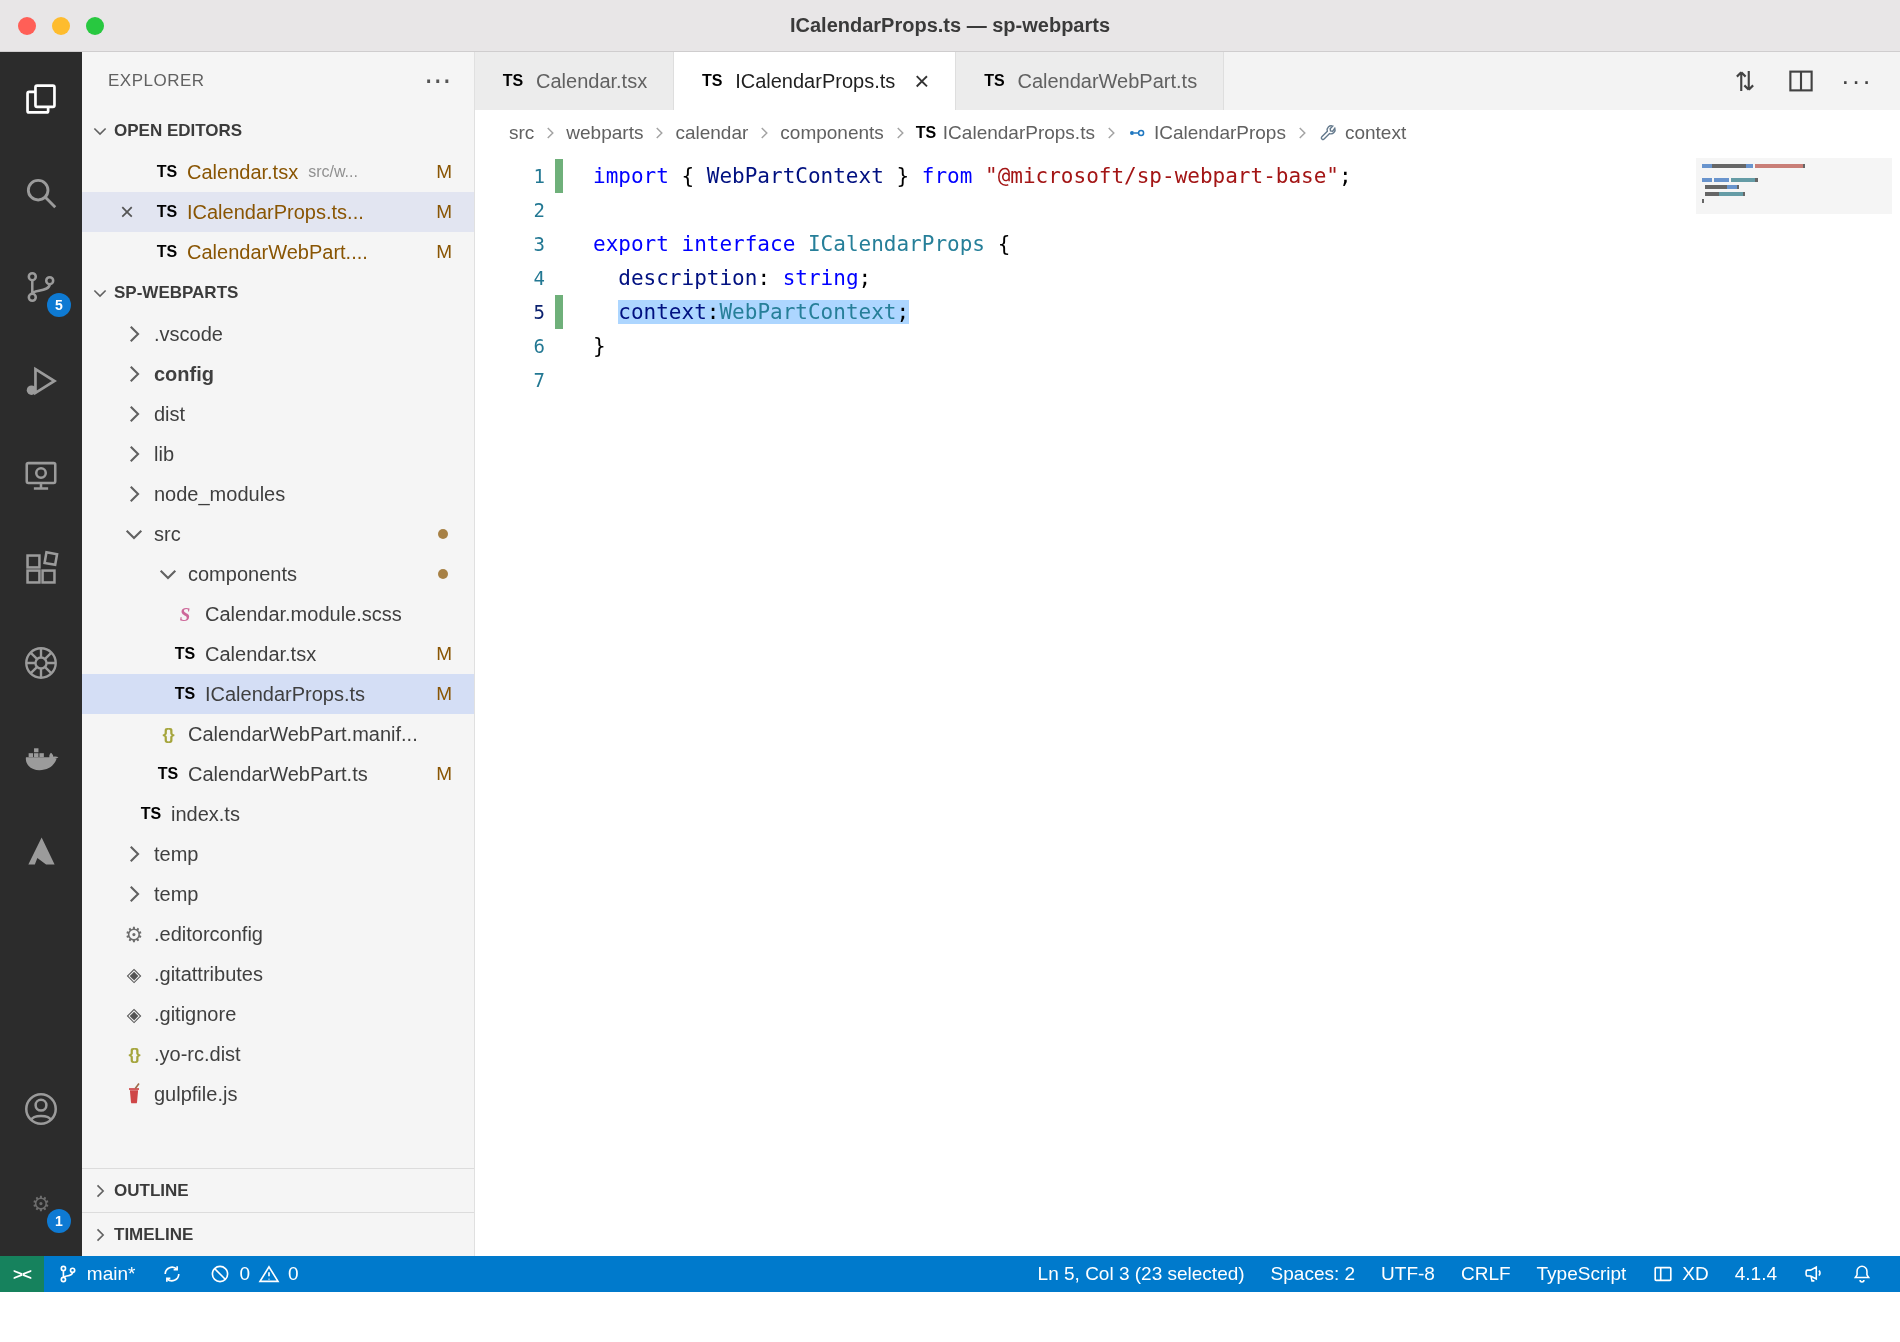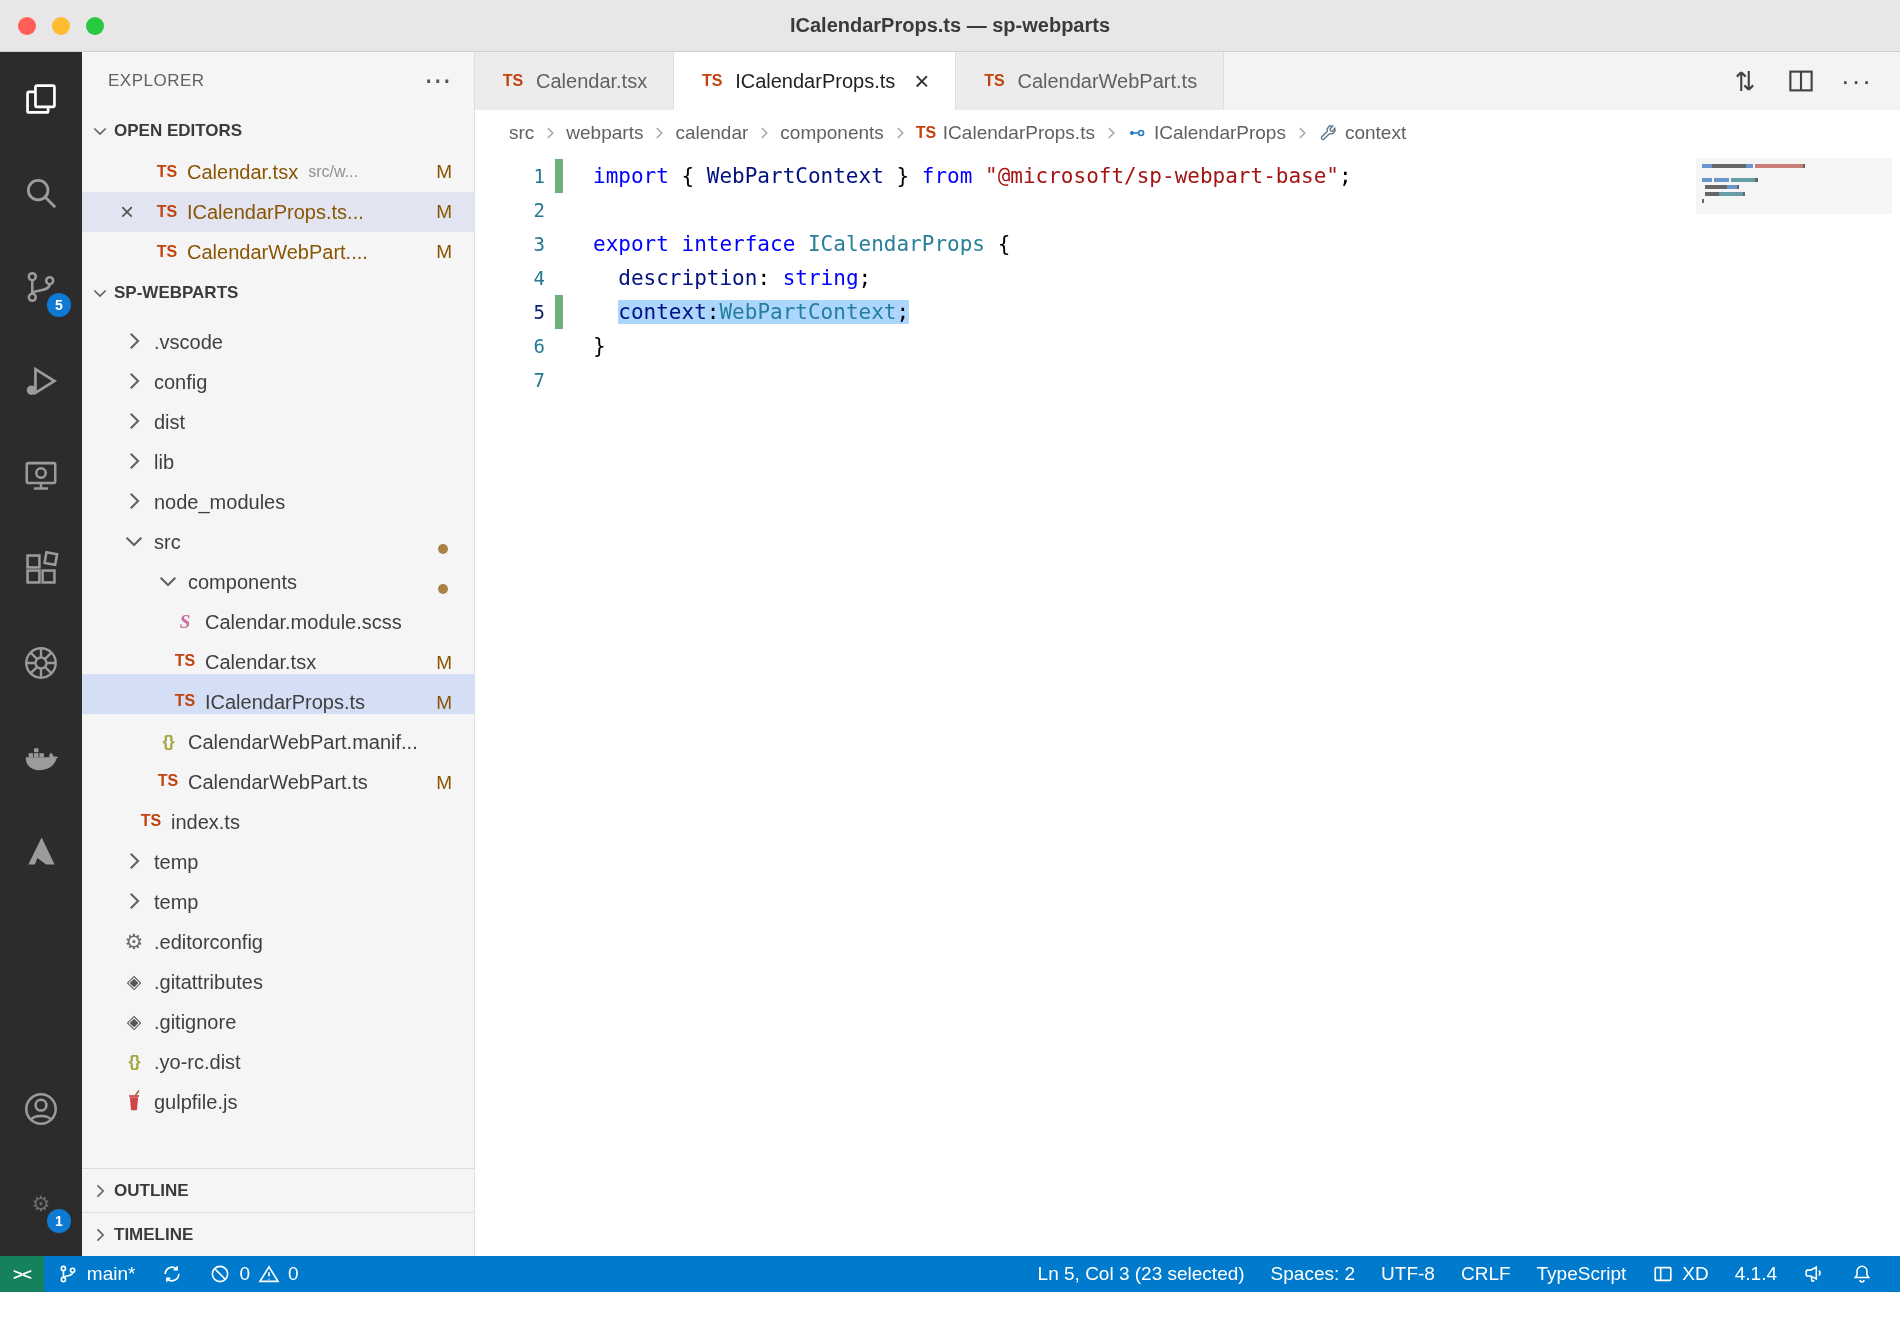--- a/index.html
+++ b/index.html
@@ -24,21 +24,21 @@
   .ab-item { width:82px; height:94px; display:flex; align-items:center; justify-content:center; color:#9b9b9b; position:relative; cursor:pointer; }
   .ab-item.active { color:#ffffff; }
   .ab-item .icon { width:38px; height:38px; }
   .ab-item .txt-ic { font-size:36px; font-weight:400; line-height:1; }
   .ab-badge { position:absolute; right:11px; bottom:17px; min-width:24px; height:24px; padding:0 5px; border-radius:12px; background:#0e7ad3; color:#fff; font-size:14px; font-weight:700; display:flex; align-items:center; justify-content:center; }
 
   
   .icon { display:inline-flex; align-items:center; justify-content:center; flex:none; }
   .icon svg { width:100%; height:100%; }
   .txt-ic { font-style:normal; font-weight:700; line-height:1; }
-  .txt-ic.ts { color:#c2410c; font-size:16px; }
+  .txt-ic.ts { color:#000000; font-size:16px; }
   .txt-ic.scss { color:#cd6799; font-size:19px; font-family:"Liberation Serif","DejaVu Serif",serif; font-style:italic; }
   .txt-ic.json { color:#a5a53c; font-size:17px; letter-spacing:-1px; }
   .txt-ic.gitf { color:#555; font-size:19px; font-weight:400; }
   .txt-ic.gear { font-size:21px; font-weight:400; color:#6d6d6d; }
   .txt-ic.dots { font-size:26px; font-weight:400; letter-spacing:2px; }
   .txt-ic.remote { font-size:17px; font-weight:700; letter-spacing:-1px; }
 
   
   .sidebar { flex:0 0 393px; background:#f5f5f5; border-right:1px solid #e0e0e0; display:flex; flex-direction:column; overflow:hidden; }
   .sidebar-header { flex:0 0 58px; display:flex; align-items:center; padding:0 22px 0 26px; }
@@ -48,21 +48,21 @@
   .section-header .icon, .panel-header .icon { width:20px; height:20px; color:#616161; }
   .oe-row { height:40px; display:flex; align-items:center; padding-left:38px; cursor:pointer; overflow:hidden; }
   .oe-row.selected { background:#e2e5f1; }
   .oe-close { width:34px; flex:0 0 34px; font-size:24px; color:#555; text-align:left; }
   .oe-row .icon, .tree-row .icon { width:26px; height:26px; flex:0 0 26px; margin-right:7px; color:#616161; }
   .oe-name { color:#3b3b3b; white-space:nowrap; }
   .modified { color:#895503; }
   .oe-detail { color:#909090; font-size:16px; margin-left:10px; white-space:nowrap; }
   .badge-m { margin-left:auto; margin-right:22px; color:#895503; font-size:19px; flex:none; }
   .mod-dot { margin-left:auto; margin-right:26px; width:10px; height:10px; border-radius:50%; background:#895503; opacity:.72; flex:none; }
-  .tree-row { height:40px; display:flex; align-items:flex-end; cursor:pointer; overflow:hidden; }
+  .tree-row { height:40px; display:flex; align-items:center; cursor:pointer; overflow:hidden; }
   .tree-row.selected { background:#d4def5; }
   .tree-label { white-space:nowrap; color:#3f3f3f; }
   .sidebar-panels { margin-top:auto; }
   .panel-header { height:44px; border-top:1px solid #dcdcdc; display:flex; align-items:center; gap:4px; font-weight:700; font-size:17px; padding-left:8px; cursor:pointer; }
 
   
   .editor-area { flex:1; display:flex; flex-direction:column; min-width:0; background:#fff; }
   .tabbar { flex:0 0 58px; background:#f3f3f3; display:flex; align-items:stretch; }
   .tabs { display:flex; align-items:stretch; }
   .tab { display:flex; align-items:center; gap:11px; padding:0 26px; background:#ececec; border-right:1px solid #dedede; font-size:20px; color:#616161; cursor:pointer; white-space:nowrap; }
@@ -272,21 +272,21 @@
       </div>
       <div>
           <div class="tree-row" style="padding-left: 39px;">
             <span class="icon ">
               <svg viewBox="0 0 16 16" fill="none" stroke="currentColor" stroke-width="1.3">
                 <path d="M6 3.5L10.5 8 6 12.5"></path>
               </svg>
             </span>
             <span class="tree-label">.vscode</span>
           </div>
-          <div class="tree-row" style="padding-left: 39px;">
+          <div class="tree-row" style="padding-left: 39px; font-weight: bold;">
             <span class="icon ">
               <svg viewBox="0 0 16 16" fill="none" stroke="currentColor" stroke-width="1.3">
                 <path d="M6 3.5L10.5 8 6 12.5"></path>
               </svg>
             </span>
             <span class="tree-label">config</span>
           </div>
           <div class="tree-row" style="padding-left: 39px;">
             <span class="icon ">
               <svg viewBox="0 0 16 16" fill="none" stroke="currentColor" stroke-width="1.3">

